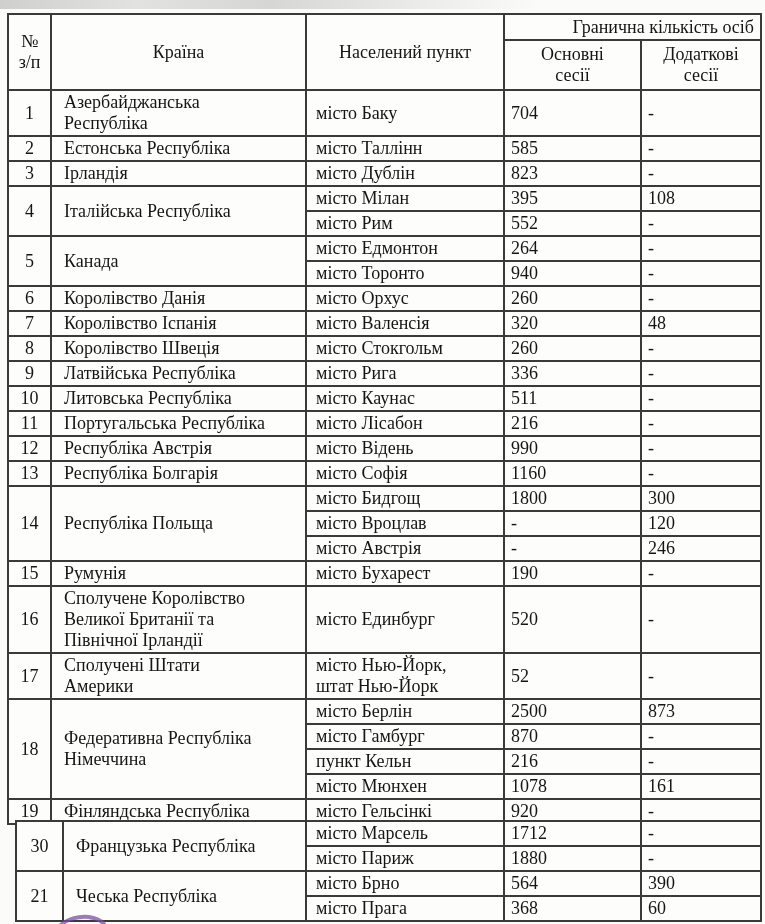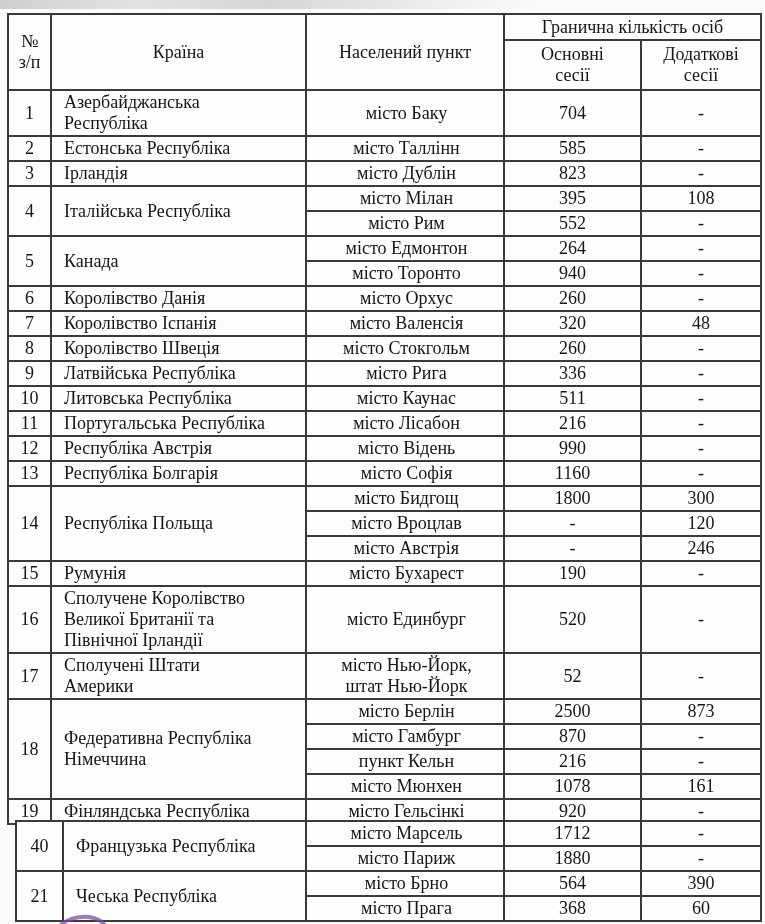--- a/index.html
+++ b/index.html
@@ -23,28 +23,28 @@
   th,td{
     border:2px solid #3a3a3a;
     padding:1px 6px;
     font-size:18px;
     line-height:21px;
     font-weight:normal;
     vertical-align:middle;
     overflow:hidden;
   }
   thead th{text-align:center;}
-  .h-group{height:22px;}
+  .h-group{height:22px;text-align:right;}
   .h-sub{height:46px;}
   tbody tr{height:23px;}
   .pre{white-space:pre-line;}
   .col-num{text-align:center;}
   .col-country{text-align:left;padding-left:12px;border-radius:11px;}
-  .col-city{text-align:center;padding-left:9px;}
-  .col-val{text-align:center;}
+  .col-city{text-align:left;padding-left:9px;}
+  .col-val{text-align:left;}
   .stamp{
     position:absolute;left:54px;top:915px;
     width:46px;height:26px;
     border:4px solid #7b4fa4;
     border-radius:50%;
     transform:rotate(-8deg);
     opacity:.75;
   }
 </style>
 </head>
@@ -257,21 +257,21 @@
   <table class="tbl tbl-second">
     <colgroup>
       <col style="width:47px">
         <col style="width:243px">
         <col style="width:198px">
         <col style="width:137px">
         <col style="width:120px">
     </colgroup>
     <tbody id="tbody-second">
         <tr>
-          <td class="col-num" rowspan="2">40</td>
+          <td class="col-num" rowspan="2">30</td>
           <td class="col-country pre" rowspan="2">Французька Республіка</td>
           <td class="col-city pre">місто Марсель</td>
           <td class="col-val">1712</td>
           <td class="col-val">-</td>
         </tr>
         <tr>
           <td class="col-city pre">місто Париж</td>
           <td class="col-val">1880</td>
           <td class="col-val">-</td>
         </tr>

